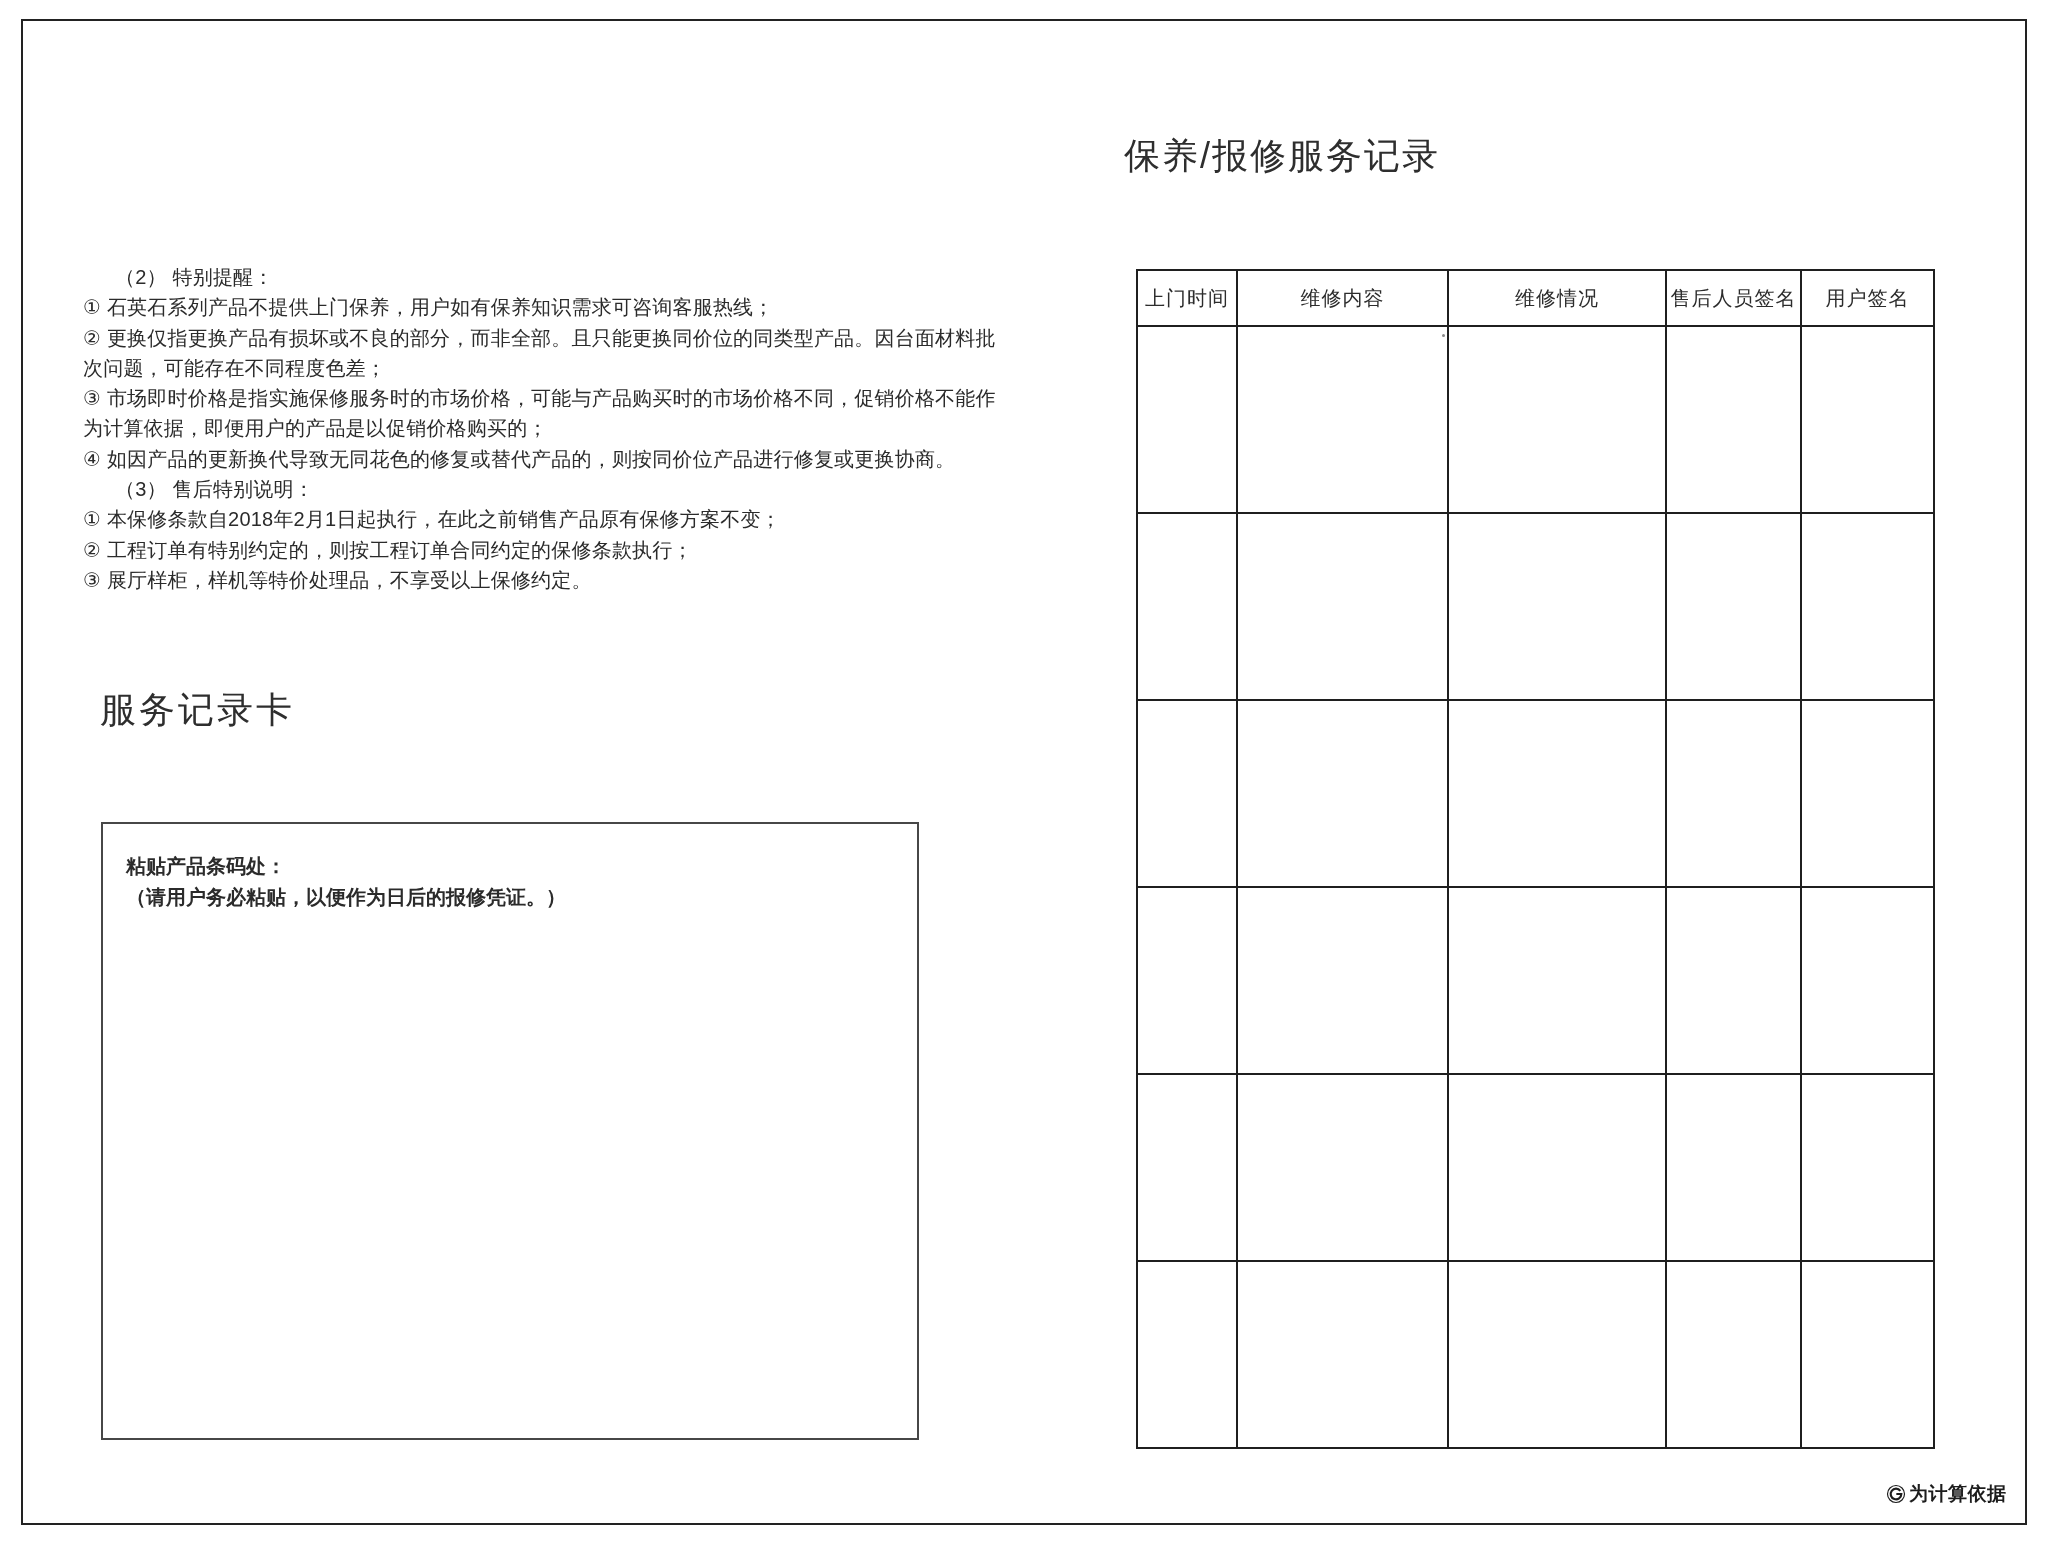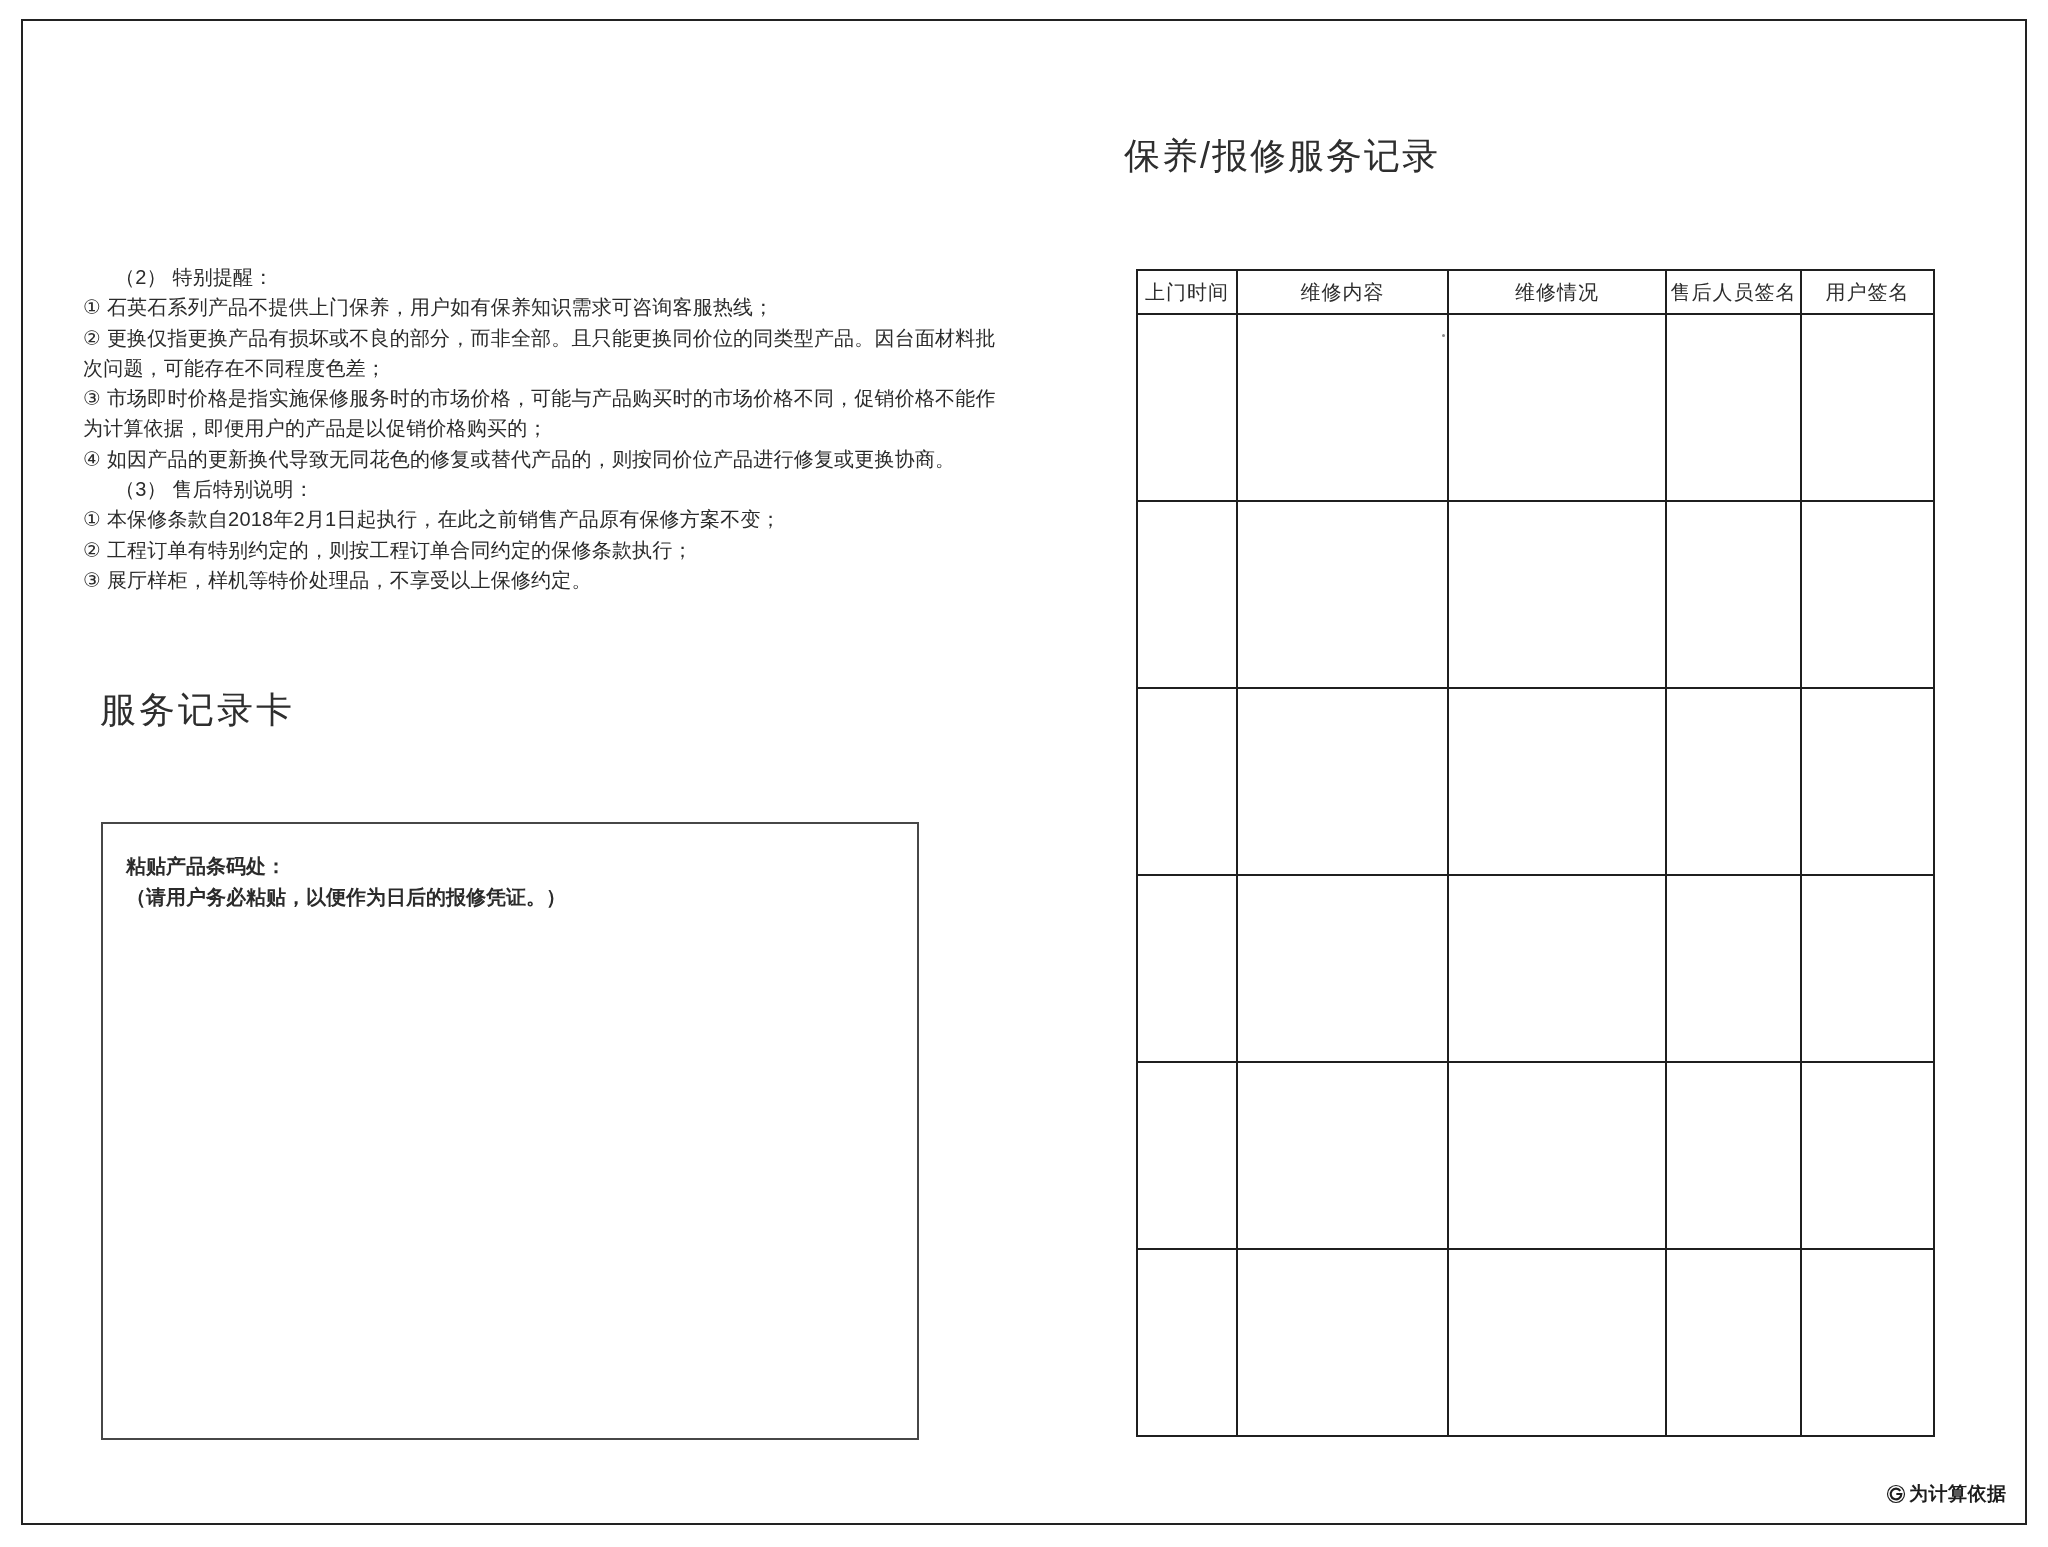--- a/index.html
+++ b/index.html
@@ -27,21 +27,21 @@
   
   .right-title{position:absolute;left:1124px;top:132px;font-size:36px;font-weight:500;letter-spacing:2px;color:#2e2e2e;}
 
   table.svc{position:absolute;left:1136px;top:269px;width:797px;border-collapse:collapse;table-layout:fixed;}
   table.svc col.c1{width:100px;}
   table.svc col.c2{width:211px;}
   table.svc col.c3{width:218px;}
   table.svc col.c4{width:135px;}
   table.svc col.c5{width:133px;}
   table.svc th,table.svc td{border:2px solid var(--line);background:#fff;}
-  table.svc thead tr{height:44px;padding-left:11px;}
+  table.svc thead tr{height:56px;padding-left:11px;}
   table.svc tbody tr{height:187px;}
   table.svc th{font-size:20px;font-weight:500;color:#2c2c2c;text-align:center;vertical-align:middle;letter-spacing:1px;}
 
   .speck{position:absolute;left:1442px;top:334px;width:3px;height:3px;background:#8a8a8a;border-radius:50%;}
 
   
   .page-num{position:absolute;left:37px;top:1560px;font-size:16px;color:#333;}
   .brand{position:absolute;left:1886px;top:1481px;display:flex;align-items:center;gap:3px;}
   .brand svg{display:block;}
   .brand-text{font-size:19px;font-weight:700;color:#1d1d1d;letter-spacing:0.5px;}

